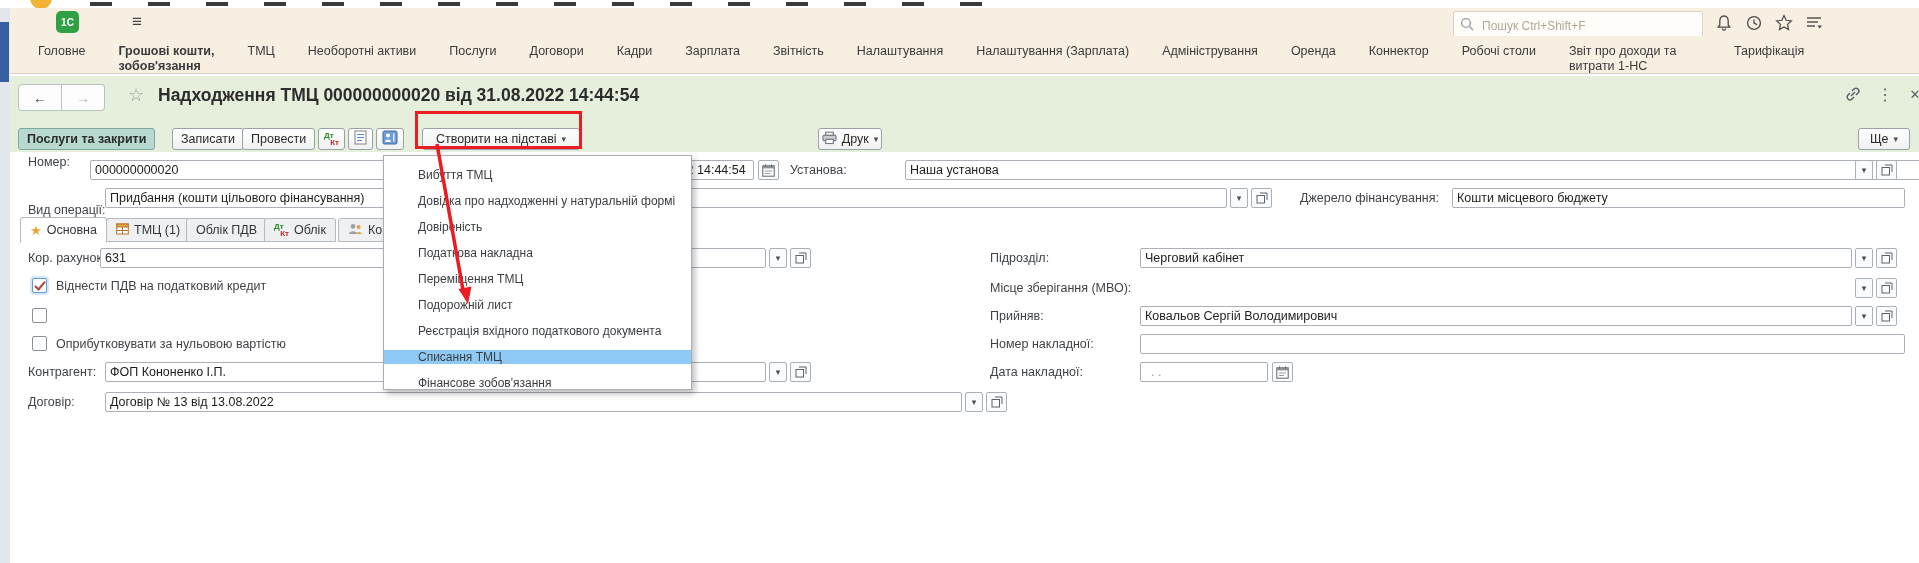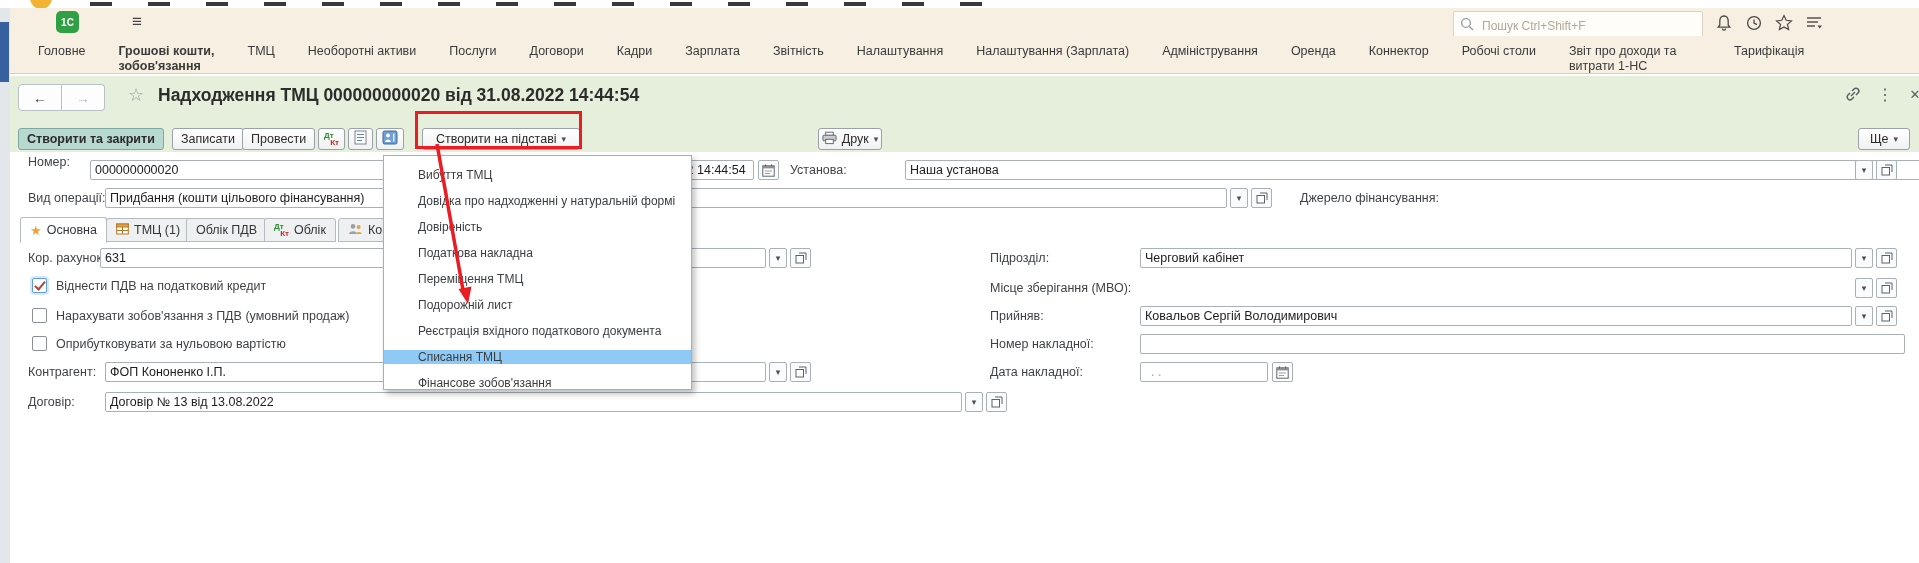--- a/index.html
+++ b/index.html
@@ -173,21 +173,21 @@
       <svg width="18" height="18" viewBox="0 0 18 18">
           <path d="M7 11 L11 7" stroke="#5b6166" stroke-width="1.5"></path>
           <path d="M6 8 L4 10 a2.8 2.8 0 0 0 4 4 L10 12" fill="none" stroke="#5b6166" stroke-width="1.5"></path>
           <path d="M12 10 L14 8 a2.8 2.8 0 0 0 -4 -4 L8 6" fill="none" stroke="#5b6166" stroke-width="1.5"></path>
         </svg>
     </div>
     <div class="winicon" style="left:1864px;font-size:16px;">⋮</div>
     <div class="winicon" style="left:1894px;font-size:13px;">✕</div>
 
     <div class="btn primary" style="left:8px;top:52px;">
-      <span>Створити та закрити</span>
+      <span>Послуги та закрити</span>
     </div>
     <div class="btn" style="left:162px;top:52px;">
       <span>Записати</span>
     </div>
     <div class="btn" style="left:232px;top:52px;">
       <span>Провести</span>
     </div>
     <div class="btn" style="left:308px;top:52px;width:27px;padding:0;">
       <span class="dtkt">
           <span class="d">Дт</span>
@@ -256,32 +256,33 @@
     <div class="mini" style="left:1845px;top:8px;">
         <span>▾</span>
       </div>
     <div class="mini w" style="left:1866px;top:8px;">
       <svg width="12" height="12" viewBox="0 0 12 12">
           <rect x="1" y="3.5" width="7.5" height="7.5" fill="#fff" stroke="#5c6269"></rect>
           <path d="M4 1 L11 1 L11 8" fill="none" stroke="#5c6269"></path>
         </svg>
     </div>
 
-    <div class="lbl" style="left:18px;top:36px;">Вид операції:</div>
+    <div class="lbl" style="left:18px;top:48px;">Вид операції:</div>
     <div class="inp" style="left:95px;top:36px;width:1122px;">Придбання (кошти цільового фінансування)</div>
     <div class="mini" style="left:1220px;top:36px;">
         <span>▾</span>
       </div>
     <div class="mini w" style="left:1241px;top:36px;">
       <svg width="12" height="12" viewBox="0 0 12 12">
           <rect x="1" y="3.5" width="7.5" height="7.5" fill="#fff" stroke="#5c6269"></rect>
           <path d="M4 1 L11 1 L11 8" fill="none" stroke="#5c6269"></path>
         </svg>
     </div>
     <div class="lbl" style="left:1290px;top:36px;">Джерело фінансування:</div>
+    <div class="inp" style="left:1442px;top:36px;width:453px;">Кошти місцевого бюджету</div>
 
     <div class="tab active" style="left:10px;">
       <span class="tabstar">★</span>
       <span>Основна</span>
     </div>
     <div class="tab" style="left:96px;">
       <span>
         <svg width="13" height="12" viewBox="0 0 13 12">
             <rect x="0.7" y="1" width="11.6" height="10" fill="#fff" stroke="#b5762a"></rect>
             <rect x="0.7" y="1" width="11.6" height="3" fill="#eaa33f" stroke="#b5762a"></rect>
@@ -322,21 +323,20 @@
       <svg width="12" height="12" viewBox="0 0 12 12">
           <rect x="1" y="3.5" width="7.5" height="7.5" fill="#fff" stroke="#5c6269"></rect>
           <path d="M4 1 L11 1 L11 8" fill="none" stroke="#5c6269"></path>
         </svg>
     </div>
 
     <div class="cb checked" style="left:22px;top:126px;"></div>
     <div class="cblbl" style="left:46px;top:126px;">Віднести ПДВ на податковий кредит</div>
 
     <div class="cb" style="left:22px;top:156px;"></div>
-    <div class="cblbl" style="left:46px;top:156px;">Нарахувати зобов'язання з ПДВ (умовний продаж)</div>
 
     <div class="cb" style="left:22px;top:184px;"></div>
     <div class="cblbl" style="left:46px;top:184px;">Оприбутковувати за нульовою вартістю</div>
 
     <div class="lbl" style="left:18px;top:210px;">Контрагент:</div>
     <div class="inp" style="left:95px;top:210px;width:661px;">ФОП Кононенко І.П.</div>
     <div class="mini" style="left:759px;top:210px;">
         <span>▾</span>
       </div>
     <div class="mini w" style="left:780px;top:210px;">

